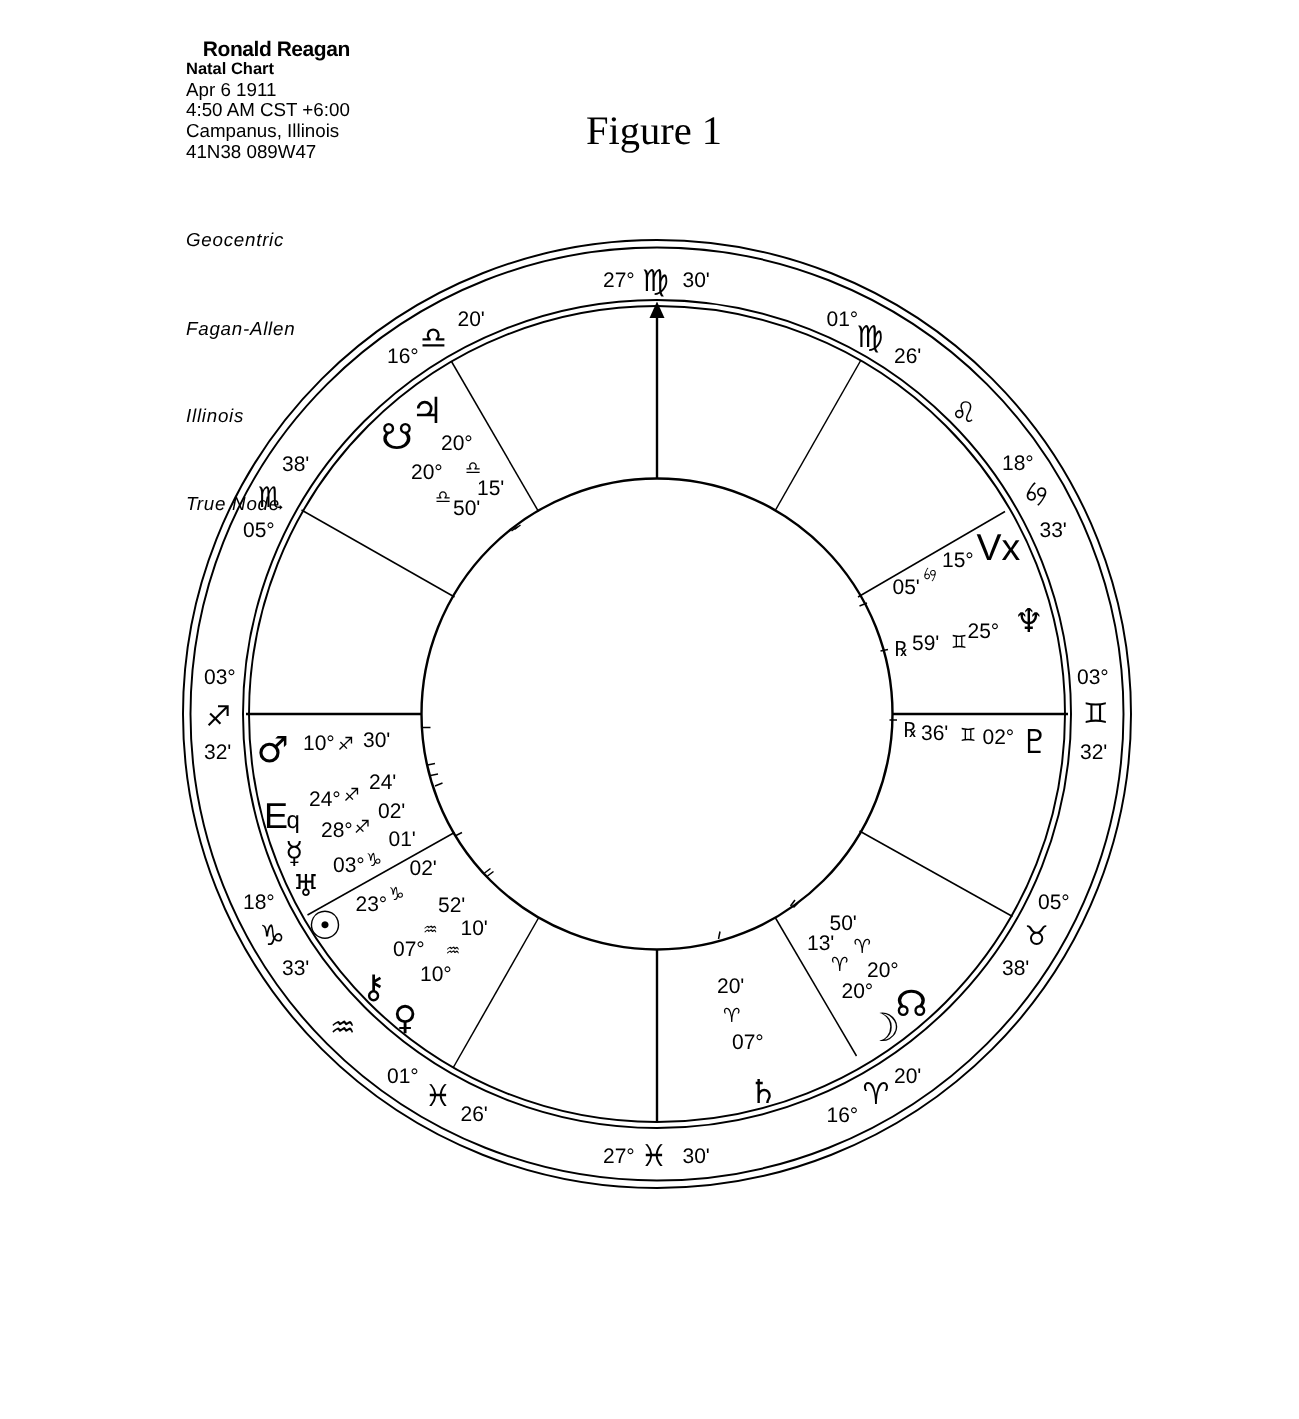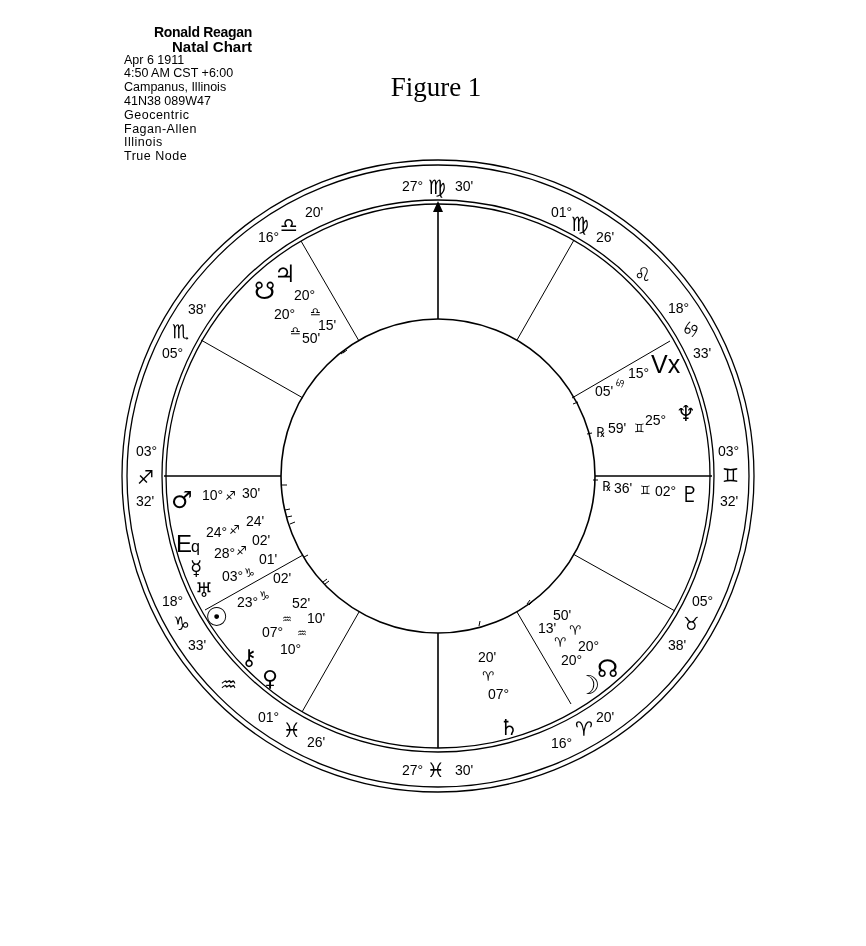--- a/index.html
+++ b/index.html
@@ -1,20 +1,20 @@
 <!DOCTYPE html>
 <html><head>
 <meta charset="utf-8">
 <style>
   html,body{margin:0;padding:0;background:#ffffff;}
   body{width:866px;height:946px;position:relative;overflow:hidden;font-family:"Liberation Sans",sans-serif;color:#000;}
   #header{position:absolute;left:124px;top:26px;line-height:13.8px;font-size:12.5px;}
   #header .name{font-size:14px;font-weight:bold;letter-spacing:-0.3px;text-align:right;}
-  #header .sub{font-weight:bold;font-size:15px;margin-left:48px;}
-  #header .it{letter-spacing:0.5px;}
+  #header .sub{font-weight:bold;font-size:11px;}
+  #header .it{font-style:italic;letter-spacing:0.5px;margin-top:45px;}
   #figure-title{position:absolute;left:0;width:872px;top:72px;text-align:center;font-family:"Liberation Serif",serif;font-size:27px;}
   #chart{position:absolute;left:0;top:0;}
   .t{font-family:"Liberation Sans",sans-serif;font-size:14px;fill:#000;}
   .g{font-family:"DejaVu Sans",sans-serif;fill:#000;}
 </style>
 </head>
 <body>
 
 <div id="header">
   <div class="name">Ronald Reagan</div>

